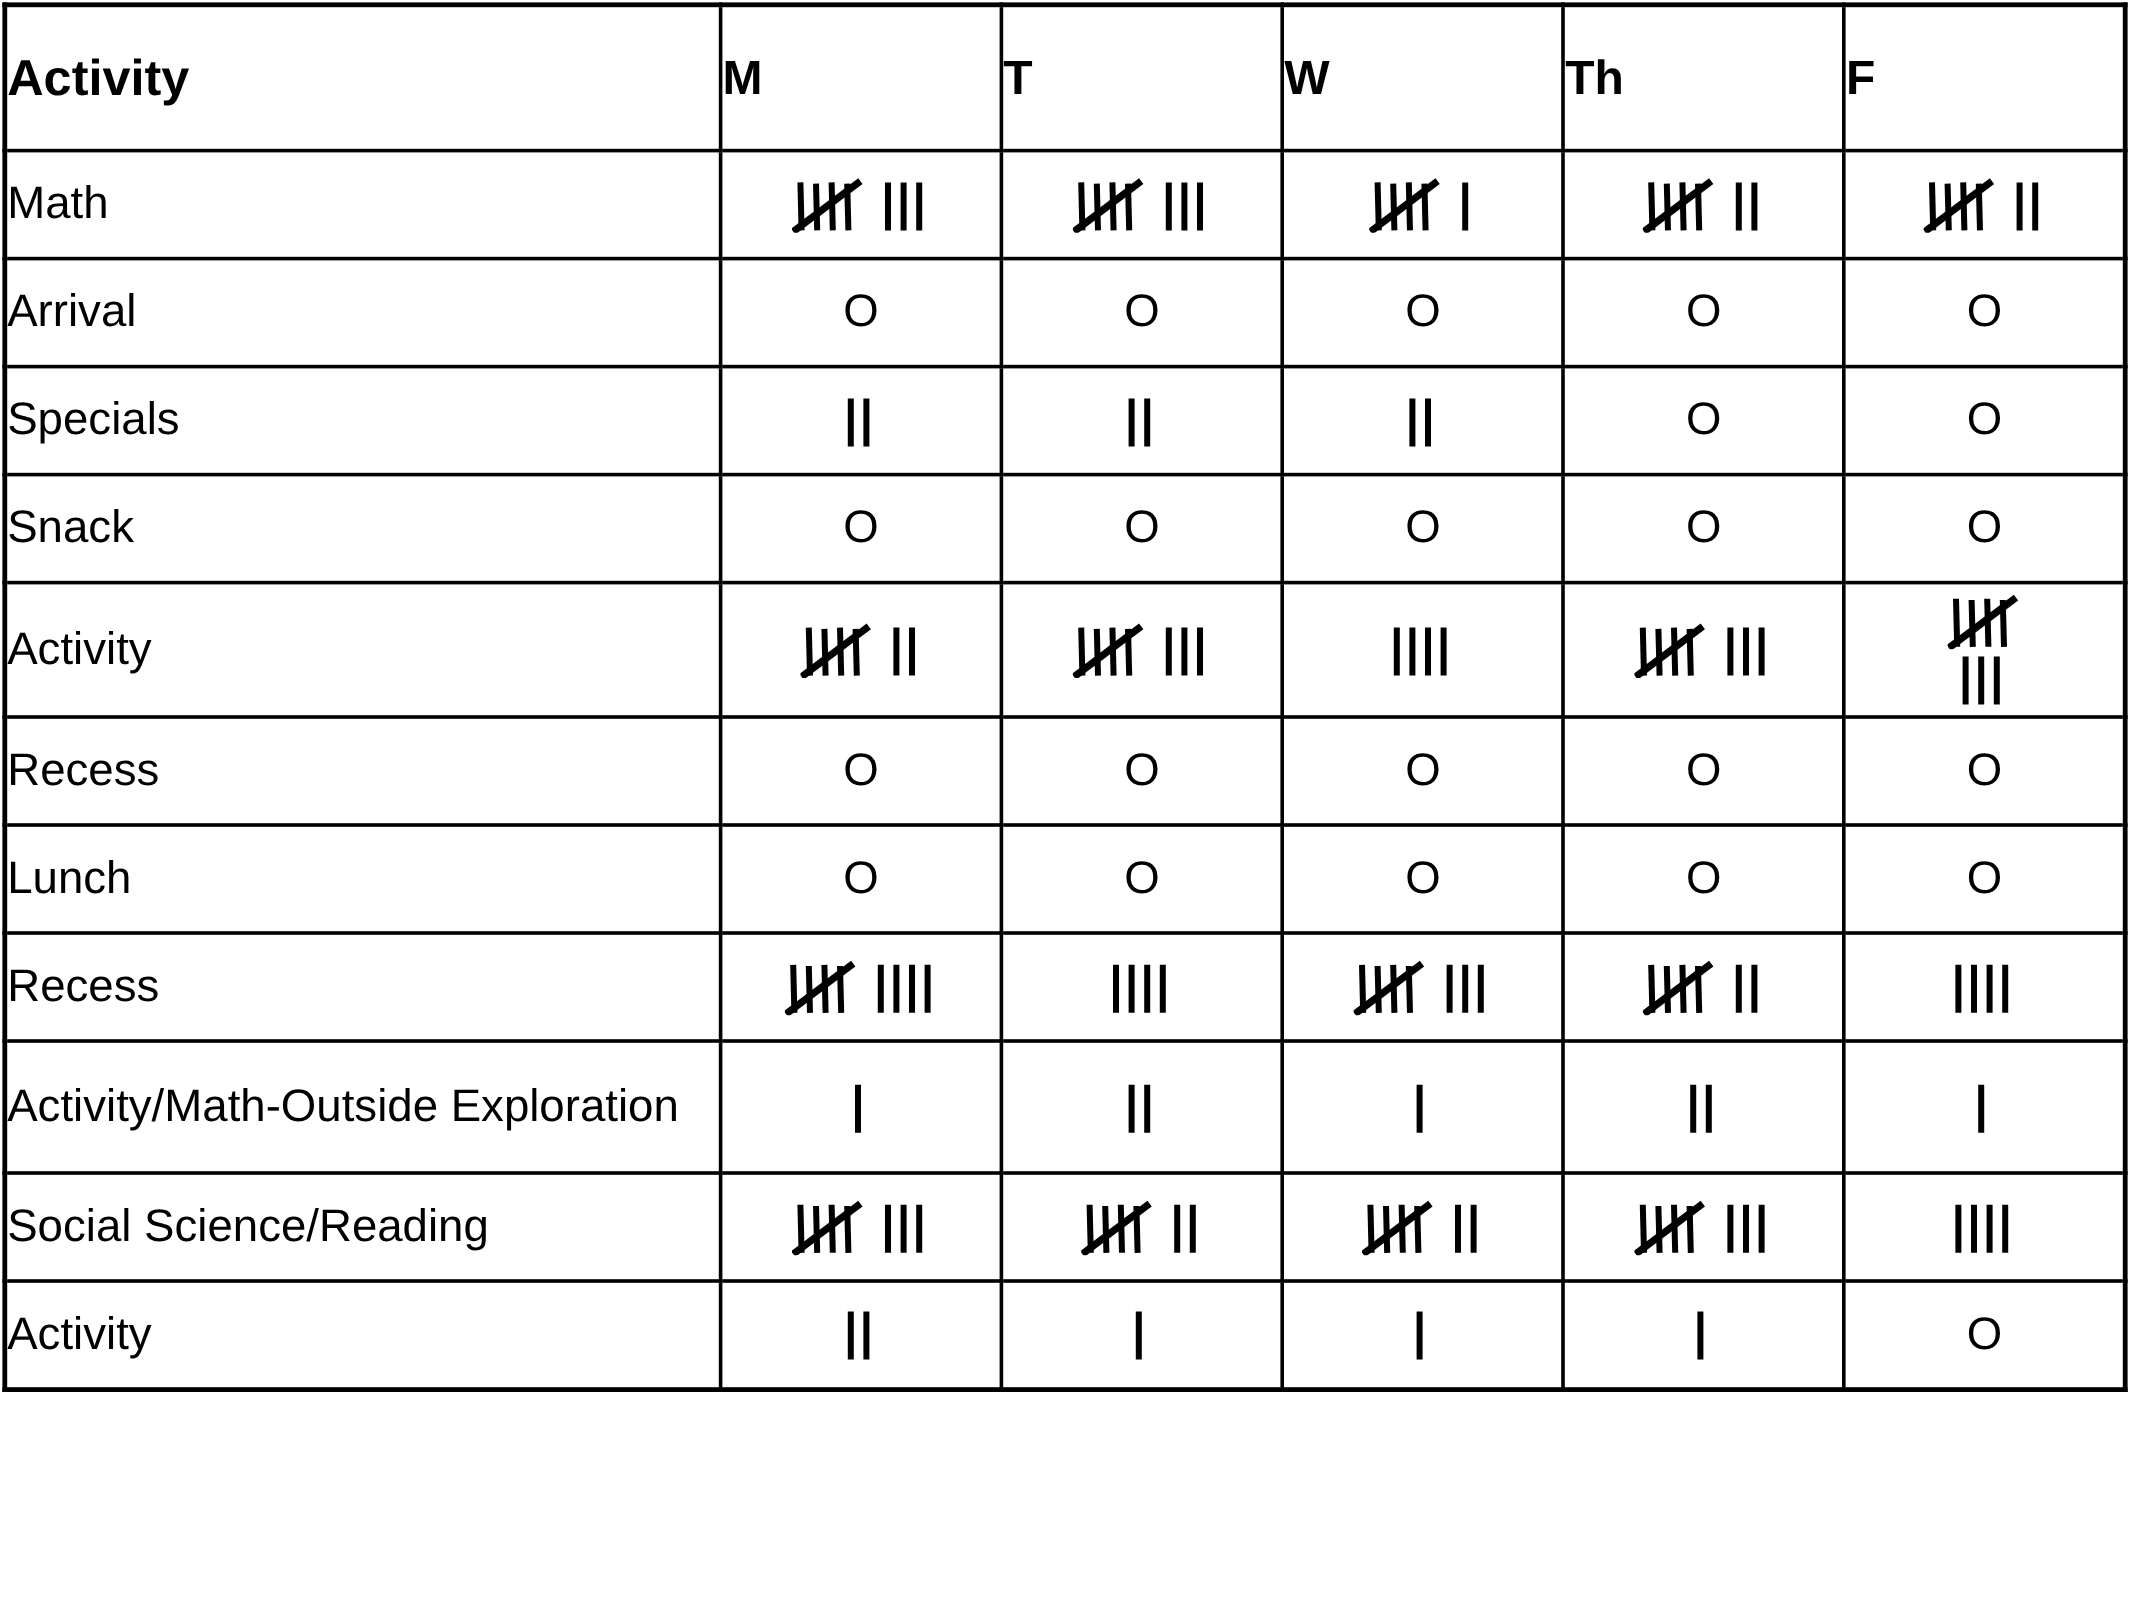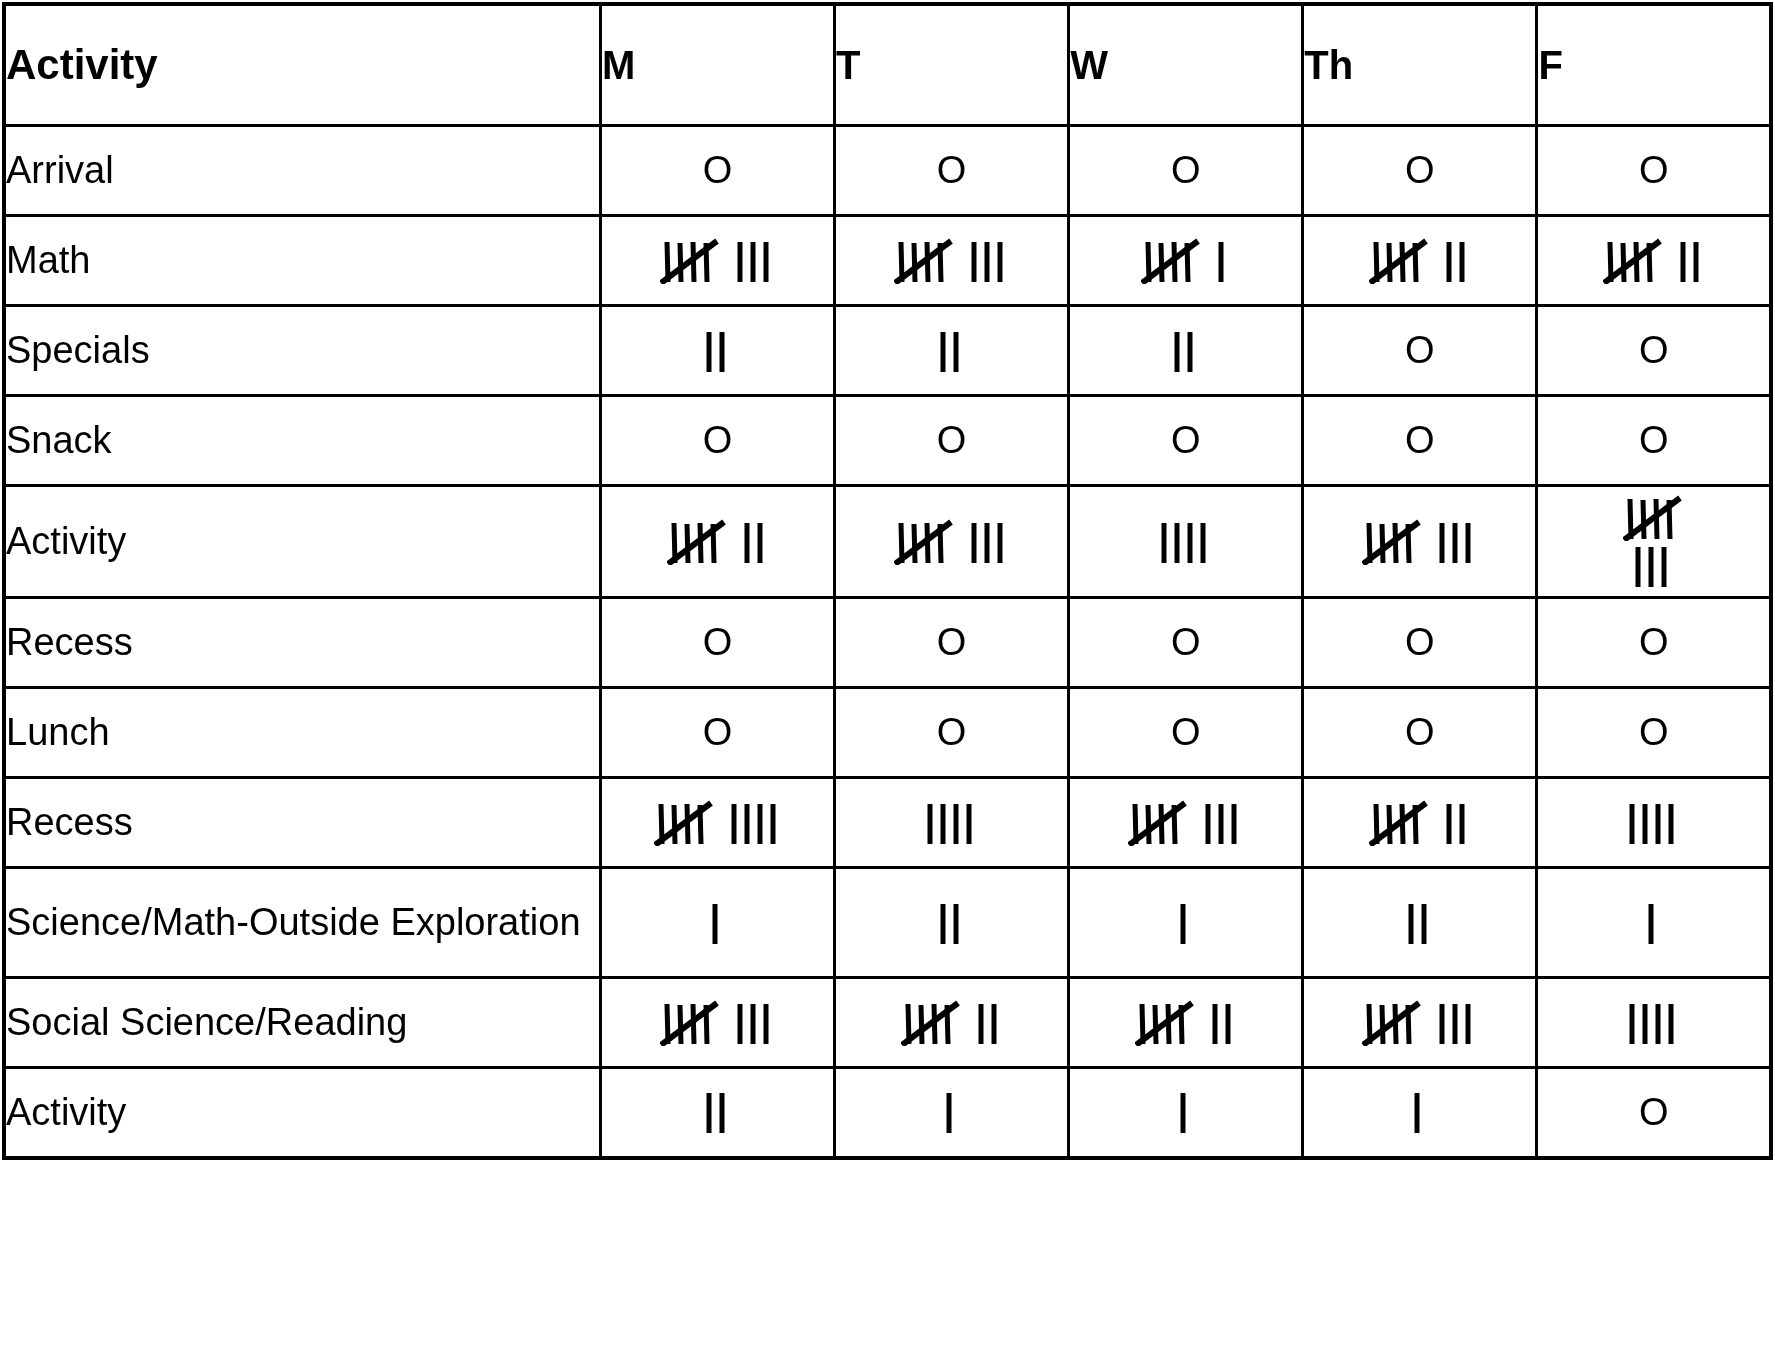--- a/index.html
+++ b/index.html
@@ -108,135 +108,135 @@
       <th class="activity-head">Activity</th>
       <th>M</th>
       <th>T</th>
       <th>W</th>
       <th>Th</th>
       <th>F</th>
     </tr>
   </thead>
   <tbody id="table-body">
       <tr>
+        <td class="activity-cell">Math</td>
+        <td class="day-cell">
+          <div class="tally-wrap">
+            <div class="tally-line">
+              <span class="tally-group">
+                <svg width="62" height="46" viewBox="0 0 62 46" class="tally-svg">
+                  <line x1="7" y1="4" x2="8" y2="44" stroke="#000" stroke-width="5" stroke-linecap="butt"></line>
+                  <line x1="20" y1="5" x2="21" y2="44" stroke="#000" stroke-width="5" stroke-linecap="butt"></line>
+                  <line x1="33" y1="4" x2="34" y2="44" stroke="#000" stroke-width="5" stroke-linecap="butt"></line>
+                  <line x1="46" y1="5" x2="47" y2="44" stroke="#000" stroke-width="5" stroke-linecap="butt"></line>
+                  <line x1="1" y1="45" x2="57" y2="3" stroke="#000" stroke-width="6" stroke-linecap="butt"></line>
+                </svg>
+              </span>
+              <span class="tally-singles">
+                <svg width="39" height="46" viewBox="0 0 39 46" class="tally-svg">
+                  <line x1="4" y1="4" x2="4" y2="44" stroke="#000" stroke-width="5" stroke-linecap="butt"></line>
+                  <line x1="17" y1="4" x2="17" y2="44" stroke="#000" stroke-width="5" stroke-linecap="butt"></line>
+                  <line x1="30" y1="4" x2="30" y2="44" stroke="#000" stroke-width="5" stroke-linecap="butt"></line>
+                </svg>
+              </span>
+            </div>
+          </div>
+        </td>
+        <td class="day-cell">
+          <div class="tally-wrap">
+            <div class="tally-line">
+              <span class="tally-group">
+                <svg width="62" height="46" viewBox="0 0 62 46" class="tally-svg">
+                  <line x1="7" y1="4" x2="8" y2="44" stroke="#000" stroke-width="5" stroke-linecap="butt"></line>
+                  <line x1="20" y1="5" x2="21" y2="44" stroke="#000" stroke-width="5" stroke-linecap="butt"></line>
+                  <line x1="33" y1="4" x2="34" y2="44" stroke="#000" stroke-width="5" stroke-linecap="butt"></line>
+                  <line x1="46" y1="5" x2="47" y2="44" stroke="#000" stroke-width="5" stroke-linecap="butt"></line>
+                  <line x1="1" y1="45" x2="57" y2="3" stroke="#000" stroke-width="6" stroke-linecap="butt"></line>
+                </svg>
+              </span>
+              <span class="tally-singles">
+                <svg width="39" height="46" viewBox="0 0 39 46" class="tally-svg">
+                  <line x1="4" y1="4" x2="4" y2="44" stroke="#000" stroke-width="5" stroke-linecap="butt"></line>
+                  <line x1="17" y1="4" x2="17" y2="44" stroke="#000" stroke-width="5" stroke-linecap="butt"></line>
+                  <line x1="30" y1="4" x2="30" y2="44" stroke="#000" stroke-width="5" stroke-linecap="butt"></line>
+                </svg>
+              </span>
+            </div>
+          </div>
+        </td>
+        <td class="day-cell">
+          <div class="tally-wrap">
+            <div class="tally-line">
+              <span class="tally-group">
+                <svg width="62" height="46" viewBox="0 0 62 46" class="tally-svg">
+                  <line x1="7" y1="4" x2="8" y2="44" stroke="#000" stroke-width="5" stroke-linecap="butt"></line>
+                  <line x1="20" y1="5" x2="21" y2="44" stroke="#000" stroke-width="5" stroke-linecap="butt"></line>
+                  <line x1="33" y1="4" x2="34" y2="44" stroke="#000" stroke-width="5" stroke-linecap="butt"></line>
+                  <line x1="46" y1="5" x2="47" y2="44" stroke="#000" stroke-width="5" stroke-linecap="butt"></line>
+                  <line x1="1" y1="45" x2="57" y2="3" stroke="#000" stroke-width="6" stroke-linecap="butt"></line>
+                </svg>
+              </span>
+              <span class="tally-singles">
+                <svg width="13" height="46" viewBox="0 0 13 46" class="tally-svg">
+                  <line x1="4" y1="4" x2="4" y2="44" stroke="#000" stroke-width="5" stroke-linecap="butt"></line>
+                </svg>
+              </span>
+            </div>
+          </div>
+        </td>
+        <td class="day-cell">
+          <div class="tally-wrap">
+            <div class="tally-line">
+              <span class="tally-group">
+                <svg width="62" height="46" viewBox="0 0 62 46" class="tally-svg">
+                  <line x1="7" y1="4" x2="8" y2="44" stroke="#000" stroke-width="5" stroke-linecap="butt"></line>
+                  <line x1="20" y1="5" x2="21" y2="44" stroke="#000" stroke-width="5" stroke-linecap="butt"></line>
+                  <line x1="33" y1="4" x2="34" y2="44" stroke="#000" stroke-width="5" stroke-linecap="butt"></line>
+                  <line x1="46" y1="5" x2="47" y2="44" stroke="#000" stroke-width="5" stroke-linecap="butt"></line>
+                  <line x1="1" y1="45" x2="57" y2="3" stroke="#000" stroke-width="6" stroke-linecap="butt"></line>
+                </svg>
+              </span>
+              <span class="tally-singles">
+                <svg width="26" height="46" viewBox="0 0 26 46" class="tally-svg">
+                  <line x1="4" y1="4" x2="4" y2="44" stroke="#000" stroke-width="5" stroke-linecap="butt"></line>
+                  <line x1="17" y1="4" x2="17" y2="44" stroke="#000" stroke-width="5" stroke-linecap="butt"></line>
+                </svg>
+              </span>
+            </div>
+          </div>
+        </td>
+        <td class="day-cell">
+          <div class="tally-wrap">
+            <div class="tally-line">
+              <span class="tally-group">
+                <svg width="62" height="46" viewBox="0 0 62 46" class="tally-svg">
+                  <line x1="7" y1="4" x2="8" y2="44" stroke="#000" stroke-width="5" stroke-linecap="butt"></line>
+                  <line x1="20" y1="5" x2="21" y2="44" stroke="#000" stroke-width="5" stroke-linecap="butt"></line>
+                  <line x1="33" y1="4" x2="34" y2="44" stroke="#000" stroke-width="5" stroke-linecap="butt"></line>
+                  <line x1="46" y1="5" x2="47" y2="44" stroke="#000" stroke-width="5" stroke-linecap="butt"></line>
+                  <line x1="1" y1="45" x2="57" y2="3" stroke="#000" stroke-width="6" stroke-linecap="butt"></line>
+                </svg>
+              </span>
+              <span class="tally-singles">
+                <svg width="26" height="46" viewBox="0 0 26 46" class="tally-svg">
+                  <line x1="4" y1="4" x2="4" y2="44" stroke="#000" stroke-width="5" stroke-linecap="butt"></line>
+                  <line x1="17" y1="4" x2="17" y2="44" stroke="#000" stroke-width="5" stroke-linecap="butt"></line>
+                </svg>
+              </span>
+            </div>
+          </div>
+        </td>
+      </tr>
+      <tr>
         <td class="activity-cell">Arrival</td>
         <td class="day-cell"><span class="mark-o">O</span></td>
         <td class="day-cell"><span class="mark-o">O</span></td>
         <td class="day-cell"><span class="mark-o">O</span></td>
         <td class="day-cell"><span class="mark-o">O</span></td>
         <td class="day-cell"><span class="mark-o">O</span></td>
-      </tr>
-      <tr>
-        <td class="activity-cell">Math</td>
-        <td class="day-cell">
-          <div class="tally-wrap">
-            <div class="tally-line">
-              <span class="tally-group">
-                <svg width="62" height="46" viewBox="0 0 62 46" class="tally-svg">
-                  <line x1="7" y1="4" x2="8" y2="44" stroke="#000" stroke-width="5" stroke-linecap="butt"></line>
-                  <line x1="20" y1="5" x2="21" y2="44" stroke="#000" stroke-width="5" stroke-linecap="butt"></line>
-                  <line x1="33" y1="4" x2="34" y2="44" stroke="#000" stroke-width="5" stroke-linecap="butt"></line>
-                  <line x1="46" y1="5" x2="47" y2="44" stroke="#000" stroke-width="5" stroke-linecap="butt"></line>
-                  <line x1="1" y1="45" x2="57" y2="3" stroke="#000" stroke-width="6" stroke-linecap="butt"></line>
-                </svg>
-              </span>
-              <span class="tally-singles">
-                <svg width="39" height="46" viewBox="0 0 39 46" class="tally-svg">
-                  <line x1="4" y1="4" x2="4" y2="44" stroke="#000" stroke-width="5" stroke-linecap="butt"></line>
-                  <line x1="17" y1="4" x2="17" y2="44" stroke="#000" stroke-width="5" stroke-linecap="butt"></line>
-                  <line x1="30" y1="4" x2="30" y2="44" stroke="#000" stroke-width="5" stroke-linecap="butt"></line>
-                </svg>
-              </span>
-            </div>
-          </div>
-        </td>
-        <td class="day-cell">
-          <div class="tally-wrap">
-            <div class="tally-line">
-              <span class="tally-group">
-                <svg width="62" height="46" viewBox="0 0 62 46" class="tally-svg">
-                  <line x1="7" y1="4" x2="8" y2="44" stroke="#000" stroke-width="5" stroke-linecap="butt"></line>
-                  <line x1="20" y1="5" x2="21" y2="44" stroke="#000" stroke-width="5" stroke-linecap="butt"></line>
-                  <line x1="33" y1="4" x2="34" y2="44" stroke="#000" stroke-width="5" stroke-linecap="butt"></line>
-                  <line x1="46" y1="5" x2="47" y2="44" stroke="#000" stroke-width="5" stroke-linecap="butt"></line>
-                  <line x1="1" y1="45" x2="57" y2="3" stroke="#000" stroke-width="6" stroke-linecap="butt"></line>
-                </svg>
-              </span>
-              <span class="tally-singles">
-                <svg width="39" height="46" viewBox="0 0 39 46" class="tally-svg">
-                  <line x1="4" y1="4" x2="4" y2="44" stroke="#000" stroke-width="5" stroke-linecap="butt"></line>
-                  <line x1="17" y1="4" x2="17" y2="44" stroke="#000" stroke-width="5" stroke-linecap="butt"></line>
-                  <line x1="30" y1="4" x2="30" y2="44" stroke="#000" stroke-width="5" stroke-linecap="butt"></line>
-                </svg>
-              </span>
-            </div>
-          </div>
-        </td>
-        <td class="day-cell">
-          <div class="tally-wrap">
-            <div class="tally-line">
-              <span class="tally-group">
-                <svg width="62" height="46" viewBox="0 0 62 46" class="tally-svg">
-                  <line x1="7" y1="4" x2="8" y2="44" stroke="#000" stroke-width="5" stroke-linecap="butt"></line>
-                  <line x1="20" y1="5" x2="21" y2="44" stroke="#000" stroke-width="5" stroke-linecap="butt"></line>
-                  <line x1="33" y1="4" x2="34" y2="44" stroke="#000" stroke-width="5" stroke-linecap="butt"></line>
-                  <line x1="46" y1="5" x2="47" y2="44" stroke="#000" stroke-width="5" stroke-linecap="butt"></line>
-                  <line x1="1" y1="45" x2="57" y2="3" stroke="#000" stroke-width="6" stroke-linecap="butt"></line>
-                </svg>
-              </span>
-              <span class="tally-singles">
-                <svg width="13" height="46" viewBox="0 0 13 46" class="tally-svg">
-                  <line x1="4" y1="4" x2="4" y2="44" stroke="#000" stroke-width="5" stroke-linecap="butt"></line>
-                </svg>
-              </span>
-            </div>
-          </div>
-        </td>
-        <td class="day-cell">
-          <div class="tally-wrap">
-            <div class="tally-line">
-              <span class="tally-group">
-                <svg width="62" height="46" viewBox="0 0 62 46" class="tally-svg">
-                  <line x1="7" y1="4" x2="8" y2="44" stroke="#000" stroke-width="5" stroke-linecap="butt"></line>
-                  <line x1="20" y1="5" x2="21" y2="44" stroke="#000" stroke-width="5" stroke-linecap="butt"></line>
-                  <line x1="33" y1="4" x2="34" y2="44" stroke="#000" stroke-width="5" stroke-linecap="butt"></line>
-                  <line x1="46" y1="5" x2="47" y2="44" stroke="#000" stroke-width="5" stroke-linecap="butt"></line>
-                  <line x1="1" y1="45" x2="57" y2="3" stroke="#000" stroke-width="6" stroke-linecap="butt"></line>
-                </svg>
-              </span>
-              <span class="tally-singles">
-                <svg width="26" height="46" viewBox="0 0 26 46" class="tally-svg">
-                  <line x1="4" y1="4" x2="4" y2="44" stroke="#000" stroke-width="5" stroke-linecap="butt"></line>
-                  <line x1="17" y1="4" x2="17" y2="44" stroke="#000" stroke-width="5" stroke-linecap="butt"></line>
-                </svg>
-              </span>
-            </div>
-          </div>
-        </td>
-        <td class="day-cell">
-          <div class="tally-wrap">
-            <div class="tally-line">
-              <span class="tally-group">
-                <svg width="62" height="46" viewBox="0 0 62 46" class="tally-svg">
-                  <line x1="7" y1="4" x2="8" y2="44" stroke="#000" stroke-width="5" stroke-linecap="butt"></line>
-                  <line x1="20" y1="5" x2="21" y2="44" stroke="#000" stroke-width="5" stroke-linecap="butt"></line>
-                  <line x1="33" y1="4" x2="34" y2="44" stroke="#000" stroke-width="5" stroke-linecap="butt"></line>
-                  <line x1="46" y1="5" x2="47" y2="44" stroke="#000" stroke-width="5" stroke-linecap="butt"></line>
-                  <line x1="1" y1="45" x2="57" y2="3" stroke="#000" stroke-width="6" stroke-linecap="butt"></line>
-                </svg>
-              </span>
-              <span class="tally-singles">
-                <svg width="26" height="46" viewBox="0 0 26 46" class="tally-svg">
-                  <line x1="4" y1="4" x2="4" y2="44" stroke="#000" stroke-width="5" stroke-linecap="butt"></line>
-                  <line x1="17" y1="4" x2="17" y2="44" stroke="#000" stroke-width="5" stroke-linecap="butt"></line>
-                </svg>
-              </span>
-            </div>
-          </div>
-        </td>
       </tr>
       <tr>
         <td class="activity-cell">Specials</td>
         <td class="day-cell">
           <div class="tally-wrap">
             <div class="tally-line">
               <span class="tally-singles">
                 <svg width="26" height="46" viewBox="0 0 26 46" class="tally-svg">
                   <line x1="4" y1="4" x2="4" y2="44" stroke="#000" stroke-width="5" stroke-linecap="butt"></line>
                   <line x1="17" y1="4" x2="17" y2="44" stroke="#000" stroke-width="5" stroke-linecap="butt"></line>
@@ -493,21 +493,21 @@
                   <line x1="17" y1="4" x2="17" y2="44" stroke="#000" stroke-width="5" stroke-linecap="butt"></line>
                   <line x1="30" y1="4" x2="30" y2="44" stroke="#000" stroke-width="5" stroke-linecap="butt"></line>
                   <line x1="43" y1="4" x2="43" y2="44" stroke="#000" stroke-width="5" stroke-linecap="butt"></line>
                 </svg>
               </span>
             </div>
           </div>
         </td>
       </tr>
       <tr class="tall-row">
-        <td class="activity-cell">Science/Math-Outside Exploration</td>
+        <td class="activity-cell">Activity/Math-Outside Exploration</td>
         <td class="day-cell">
           <div class="tally-wrap">
             <div class="tally-line">
               <span class="tally-singles">
                 <svg width="13" height="46" viewBox="0 0 13 46" class="tally-svg">
                   <line x1="4" y1="4" x2="4" y2="44" stroke="#000" stroke-width="5" stroke-linecap="butt"></line>
                 </svg>
               </span>
             </div>
           </div>

